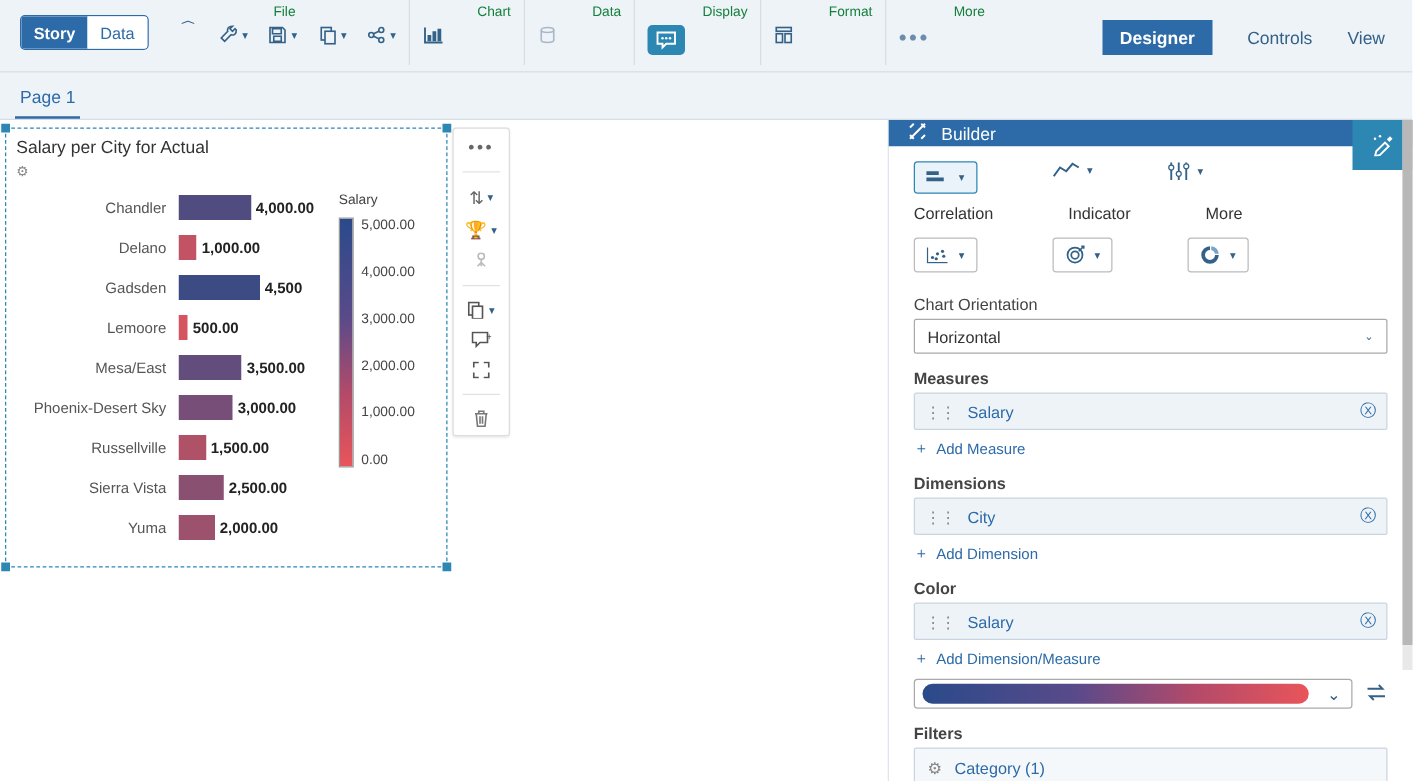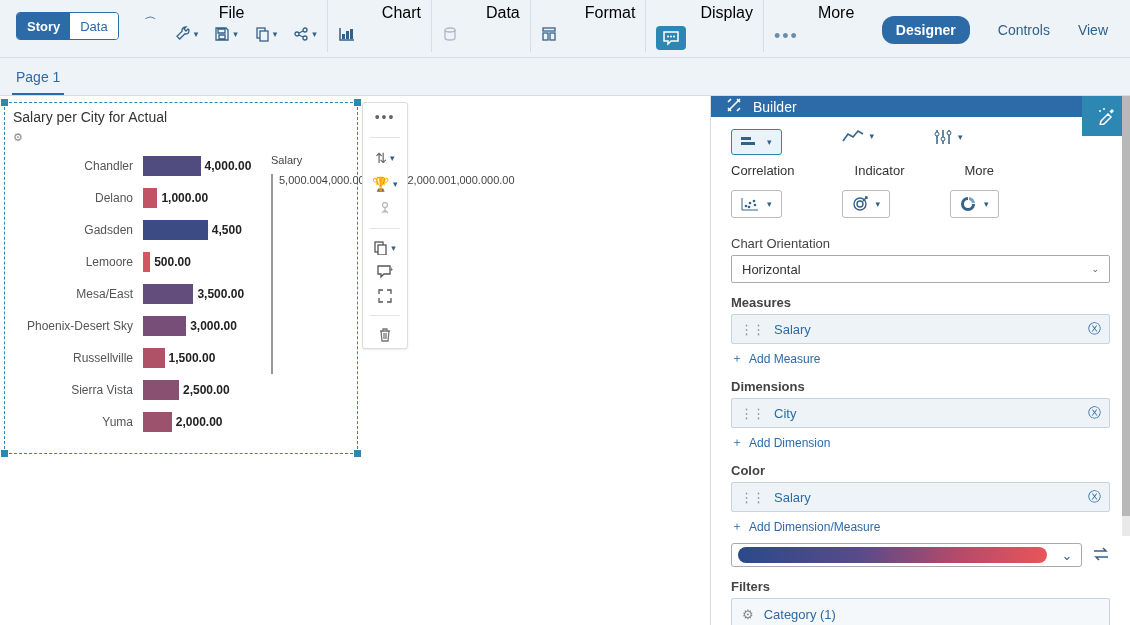--- a/index.html
+++ b/index.html
@@ -7,29 +7,29 @@
 
   
   .top-bar { display: flex; align-items: flex-start; background: #eef3f8; border-bottom: 1px solid #d5dde6; height: 58px; position: relative; }
   .mode-toggle { display: flex; margin: 12px 0 0 16px; border: 1px solid #2c6aa8; border-radius: 4px; overflow: hidden; height: 28px; align-items: stretch; }
   .mode-toggle span { display: flex; align-items: center; padding: 0 10px; font-size: 13px; cursor: pointer; }
   .mode-toggle .active { background: #2c6aa8; color: #fff; font-weight: bold; }
   .mode-toggle .inactive { background: #fff; color: #2c6aa8; }
   .menu-groups { display: flex; align-items: flex-start; margin-left: 18px; }
   .menu-group { display: flex; flex-direction: column; align-items: flex-start; padding: 4px 10px 0 10px; gap: 4px; height: 52px; }
   .menu-group.divleft { border-left: 1px solid #d5dde6; }
-  .menu-group .label { font-size: 16px; color: #000000; padding-left: 44px; }
+  .menu-group .label { font-size: 11px; color: #15803d; padding-left: 44px; }
   .menu-group .icons { display: flex; gap: 10px; align-items: center; }
   .menu-group.file .icons { gap: 16px; }
   .icon-btn { display: flex; align-items: center; gap: 3px; color: #346187; cursor: pointer; font-size: 15px; }
   .caret-icon { font-size: 9px; color: #346187; }
   .chevron-up { color: #346187; font-size: 12px; margin-top: 8px; padding: 0 8px; cursor: pointer; transform: scaleY(0.7); font-weight: bold; }
   .display-btn { background: #2c87b3; border-radius: 4px; padding: 4px 6px; display: inline-flex; }
   .right-links { position: absolute; right: 22px; top: 16px; display: flex; gap: 28px; align-items: center; font-size: 14px; }
-  .right-links .designer-pill { background: #2c6aa8; color: #fff; padding: 6px 14px; border-radius: 12px; font-weight: bold; margin-left: 21px; }
+  .right-links .designer-pill { background: #2c6aa8; color: #fff; padding: 6px 14px; border-radius: 0; font-weight: bold; margin-left: 21px; }
   .right-links .link { color: #346187; cursor: pointer; }
 
   
   .page-tab-row { height: 38px; background: #eef3f8; border-bottom: 1px solid #d5dde6; display: flex; align-items: flex-end; padding-left: 12px; }
   .page-tab { color: #2c6aa8; font-size: 14px; padding: 0 4px 8px 4px; border-bottom: 2px solid #2c6aa8; cursor: pointer; }
 
   
   .main-area { display: flex; height: calc(625px - 58px - 38px); }
   .canvas-col { flex: 1; position: relative; background: #fff; }
   .builder-col { width: 420px; background: #fff; border-left: 1px solid #d5dde6; display: flex; flex-direction: column; }
@@ -52,21 +52,21 @@
   .bar-row { display: flex; align-items: center; height: 32px; }
   .bar-label { width: 130px; text-align: right; font-size: 12px; color: #555; padding-right: 10px; }
   .bar-track { flex: 1; position: relative; height: 22px; display: flex; align-items: center; }
   .bar-fill { height: 20px; }
   .bar-val { font-size: 12px; font-weight: bold; color: #222; margin-left: 4px; white-space: nowrap; }
 
   .legend-col { width: 78px; font-size: 11px; color: #444; padding-top: 4px; }
   .legend-title { margin-bottom: 8px; }
   .grad-wrap { display: flex; gap: 6px; align-items: stretch; height: 200px; }
   .grad-bar { width: 12px; background: linear-gradient(to bottom, #2a4a8a 0%, #5a4a8a 40%, #b24a6a 70%, #e8555a 100%); border: 1px solid #999; }
-  .grad-ticks { display: flex; justify-content: space-between; font-size: 11px; }
+  .grad-ticks { display: flex; flex-direction: column; justify-content: space-between; font-size: 11px; }
 
   
   .widget-tools { position: absolute; left: 362px; top: 6px; width: 46px; background: #fff; border: 1px solid #ddd; border-radius: 3px; display: flex; flex-direction: column; align-items: center; padding: 6px 0; gap: 10px; box-shadow: 0 1px 2px rgba(0,0,0,0.08); }
   .widget-tools .wt-item { display: flex; align-items: center; gap: 3px; color: #666; cursor: pointer; font-size: 14px; }
   .widget-tools .wt-item.light { color: #bbb; }
   .widget-tools hr { width: 30px; border: none; border-top: 1px solid #e2e2e2; margin: 2px 0; }
 
   
   .builder-header { background: #2c6aa8; color: #fff; height: 40px; display: flex; align-items: center; padding: 0 14px; gap: 10px; position: relative; }
   .builder-header .b-title { font-size: 14px; }
@@ -170,41 +170,41 @@
           <span class="icon-btn" style="color:#b8c4d0">
             <svg width="16" height="16" viewBox="0 0 16 16">
               <ellipse cx="8" cy="4" rx="5" ry="2" fill="none" stroke="#a9b8c8" stroke-width="1.3"></ellipse>
               <path d="M3 4v8c0 1.1 2.2 2 5 2s5-.9 5-2V4" fill="none" stroke="#a9b8c8" stroke-width="1.3"></path>
             </svg>
           </span>
         </div>
     </div>
 
     <div class="menu-group divleft">
-      <span class="label">Format</span>
-      <div class="icons">
-          <span class="icon-btn">
-            <svg width="16" height="16" viewBox="0 0 16 16">
-              <rect x="2" y="2" width="12" height="3" fill="none" stroke="#346187" stroke-width="1.3"></rect>
-              <rect x="2" y="7" width="5" height="7" fill="none" stroke="#346187" stroke-width="1.3"></rect>
-              <rect x="9" y="7" width="5" height="7" fill="none" stroke="#346187" stroke-width="1.3"></rect>
-            </svg>
-          </span>
-        </div>
-    </div>
-
-    <div class="menu-group divleft">
       <span class="label">Display</span>
       <div class="icons">
           <span class="display-btn">
             <svg width="18" height="16" viewBox="0 0 18 16">
               <path d="M2 2h14v9H9l-3 3v-3H2V2z" fill="none" stroke="#fff" stroke-width="1.5"></path>
               <circle cx="6" cy="6.5" r="1" fill="#fff"></circle>
               <circle cx="9" cy="6.5" r="1" fill="#fff"></circle>
               <circle cx="12" cy="6.5" r="1" fill="#fff"></circle>
+            </svg>
+          </span>
+        </div>
+    </div>
+
+    <div class="menu-group divleft">
+      <span class="label">Format</span>
+      <div class="icons">
+          <span class="icon-btn">
+            <svg width="16" height="16" viewBox="0 0 16 16">
+              <rect x="2" y="2" width="12" height="3" fill="none" stroke="#346187" stroke-width="1.3"></rect>
+              <rect x="2" y="7" width="5" height="7" fill="none" stroke="#346187" stroke-width="1.3"></rect>
+              <rect x="9" y="7" width="5" height="7" fill="none" stroke="#346187" stroke-width="1.3"></rect>
             </svg>
           </span>
         </div>
     </div>
 
     <div class="menu-group divleft">
       <span class="label">More</span>
       <div class="icons">
           <span class="icon-btn" style="font-size:18px; letter-spacing:2px; color:#6a8cad">•••</span>
         </div>

